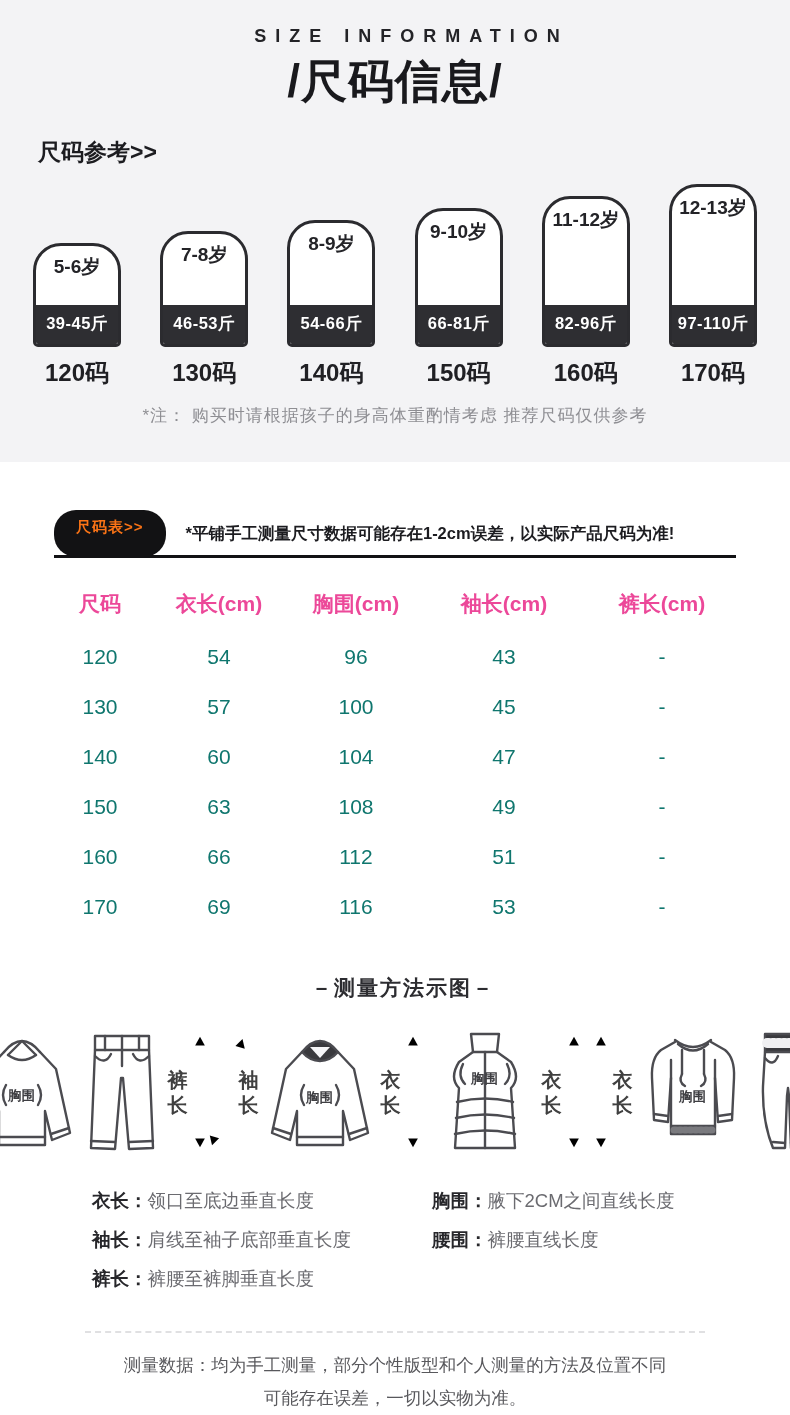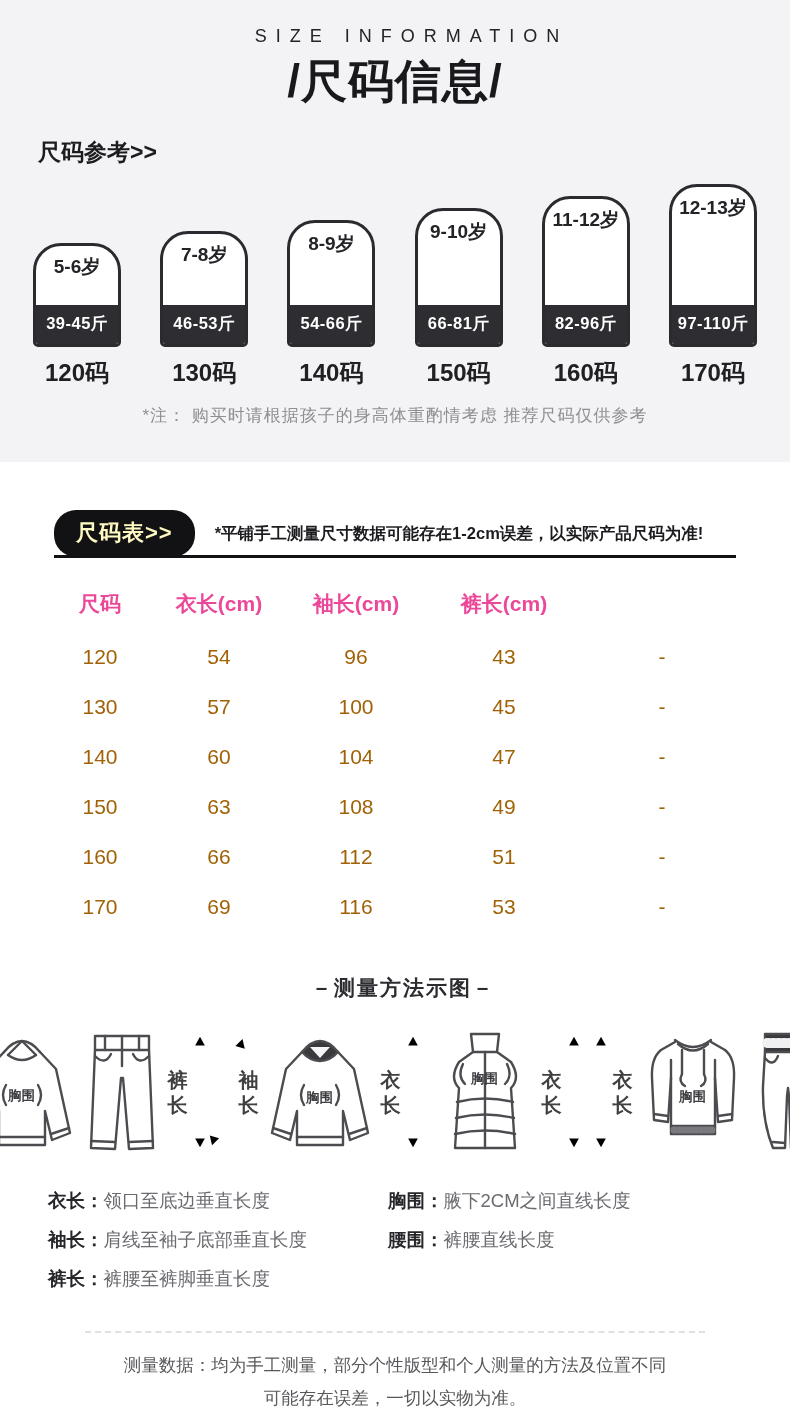--- a/index.html
+++ b/index.html
@@ -2,64 +2,64 @@
 <html><head>
 <meta charset="utf-8">
 <style>
   * { margin:0; padding:0; box-sizing:border-box; }
   html,body { background:#fff; }
   body { font-family:"Liberation Sans","DejaVu Sans",sans-serif; color:#1b1b1f; }
   .page { width:790px; height:1415px; margin:0 auto; background:#fff; overflow:hidden; position:relative; }
 
   
   .top-section { height:462px; background:#f3f3f5; padding-top:26px; }
-  .eyebrow { text-align:center; font-size:18px; font-weight:400; letter-spacing:9px; color:#232327;padding-left:33px; }
+  .eyebrow { text-align:center; font-size:18px; font-weight:700; letter-spacing:9px; color:#232327;padding-left:33px; }
   .main-title { text-align:center; font-size:46px; font-weight:800; color:#19191d; margin-top:4px; letter-spacing:1px; }
   .ref-title { margin:24px 0 0 38px; font-size:23px; font-weight:700; color:#1c1c20; }
 
   .cards-row { width:724px; margin:16px auto 0; display:flex; justify-content:space-between; align-items:flex-end; }
   .card-col { display:flex; flex-direction:column; align-items:center; }
   .size-card { width:88px; background:#ffffff; border:3px solid #2b2b2f; border-radius:28px 28px 5px 5px;
                display:flex; flex-direction:column; overflow:hidden; }
   .size-card .age { text-align:center; font-size:19px; font-weight:600; color:#232327; padding-top:8px; }
   .size-card .spacer { flex:1; }
   .size-card .weight { background:#2e2e32; color:#ffffff; text-align:center; font-size:16.5px; font-weight:700;
                        padding:8px 0 9px; letter-spacing:0.5px; }
   .h1c{height:104px;} .h2c{height:116px;} .h3c{height:127px;} .h4c{height:139px;} .h5c{height:151px;} .h6c{height:163px;}
   .size-label { margin-top:10px; font-size:24px; font-weight:600; color:#202024; }
   .ref-note { margin-top:15px; text-align:center; font-size:17px; color:#8e8e93; letter-spacing:1px; }
 
   
   .chart-head { margin:48px 54px 0; border-bottom:3px solid #121214; display:flex; align-items:flex-end; }
-  .chart-badge { background:#121214; color:#fef9c3; border-radius:22px; padding:8px 22px 9px;
-                 font-size:22px; font-weight:700; margin-bottom:-2px; letter-spacing:1px; }
+  .chart-badge { background:#121214; color:#f97316; border-radius:22px; padding:8px 22px 20px;
+                 font-size:15px; font-weight:700; margin-bottom:-2px; letter-spacing:1px; }
   .chart-note { margin-left:20px; padding-bottom:10px; font-size:16.5px; font-weight:600; color:#1c1c20; }
 
   .size-table { width:700px; margin:22px auto 0; }
   .st-row { display:grid; grid-template-columns:110px 128px 146px 150px 166px; }
   .st-row > div { text-align:center; }
   .st-head > div { font-size:21px; font-weight:700; color:#ec4899; padding:10px 0 14px; }
-  .st-data > div { font-size:21px; font-weight:400; color:#a16207; padding:13px 0; }
+  .st-data > div { font-size:21px; font-weight:400; color:#0f766e; padding:13px 0; }
 
   
   .measure-title { margin-top:42px; text-align:center; font-size:21px; font-weight:700; color:#2c2c30; letter-spacing:2px;padding-left:16px; }
   .diagram-strip { margin-top:14px; height:154px; display:flex; justify-content:center; align-items:center; gap:13px; }
   .dgroup { display:flex; align-items:center; gap:3px; height:100%; }
   .arr { width:14px; height:128px; }
   .diag { transform:rotate(16deg); }
   .vlabel { width:1.2em; word-break:break-all; line-height:1.25; text-align:center;
             font-weight:700; font-size:20px; color:#404040; }
   .garm { position:relative; }
   .garm svg path, .garm svg line, .garm svg polyline { stroke:#4b4b50; stroke-width:2.4; fill:none;
             stroke-linecap:round; stroke-linejoin:round; }
   .chest { position:absolute; left:50%; transform:translateX(-50%); font-weight:700; font-size:13.5px;
            color:#3e3e42; white-space:nowrap; }
 
   
-  .defs { margin:18px 0 0; padding:0 48px; display:flex; }
+  .defs { margin:18px 0 0; padding:0 92px; display:flex; }
   .def-col { display:flex; flex-direction:column; }
   .def-col.c1 { width:340px; }
   .def-row { margin-bottom:14px; font-size:18.5px; }
   .def-term { font-weight:700; color:#27272b; }
   .def-desc { color:#6b6b70; }
 
   
   .footer { width:620px; margin:26px auto 0; border-top:2px dashed #e0e0e2; padding-top:16px;
             text-align:center; font-size:17.5px; color:#58585c; line-height:1.9; }
 </style>
@@ -139,20 +139,21 @@
 
   <div class="chart-head">
     <div class="chart-badge">尺码表&gt;&gt;</div>
     <div class="chart-note">*平铺手工测量尺寸数据可能存在1-2cm误差，以实际产品尺码为准!</div>
   </div>
 
   <div class="size-table">
     <div class="st-row st-head">
       <div>尺码</div>
       <div>衣长(cm)</div>
+      <div>胸围(cm)</div>
       <div>袖长(cm)</div>
       <div>裤长(cm)</div>
     </div>
     <div class="st-row st-data">
       <div>120</div>
       <div>54</div>
       <div>96</div>
       <div>43</div>
       <div>-</div>
     </div>

